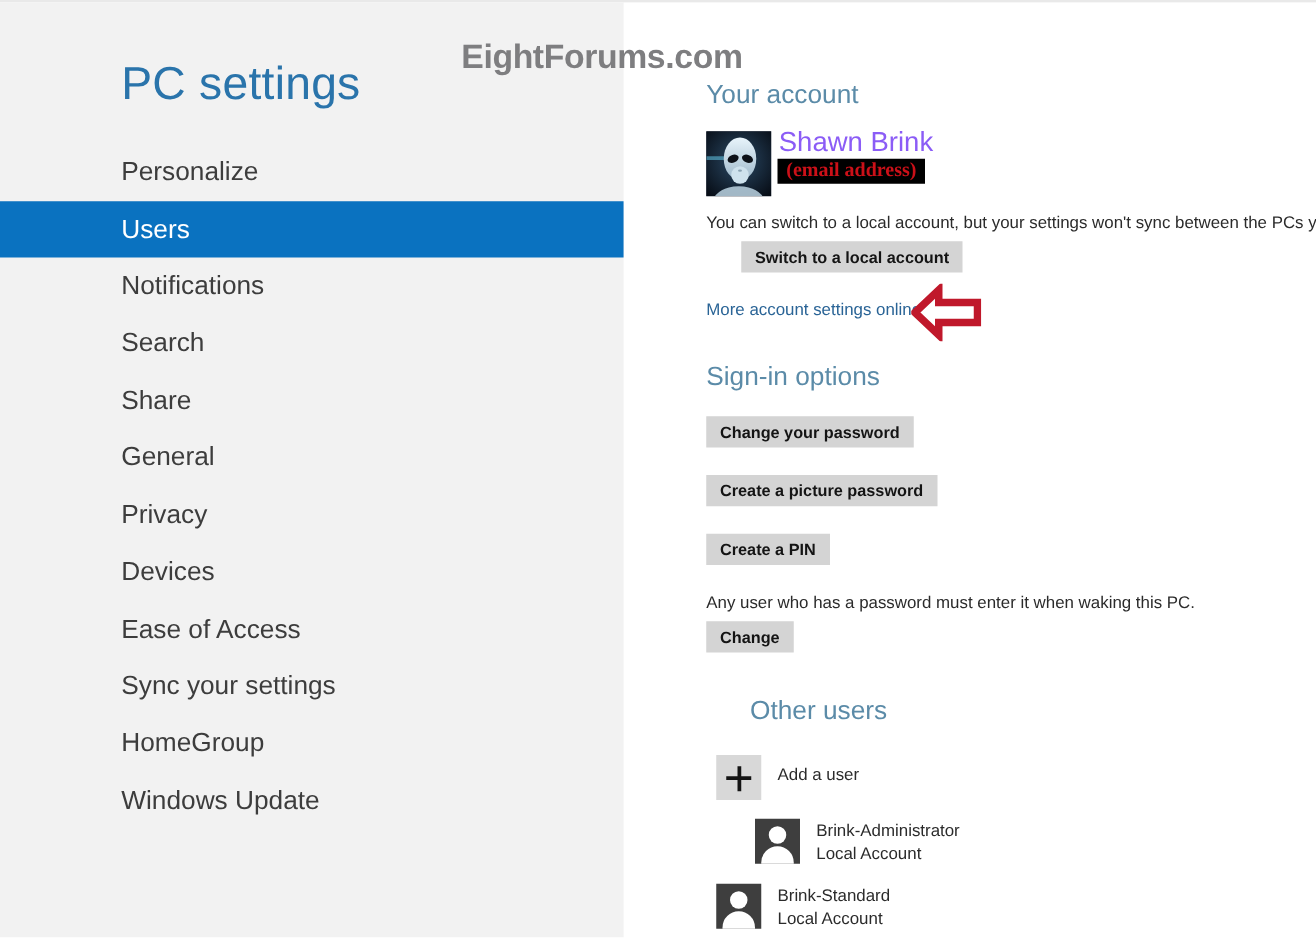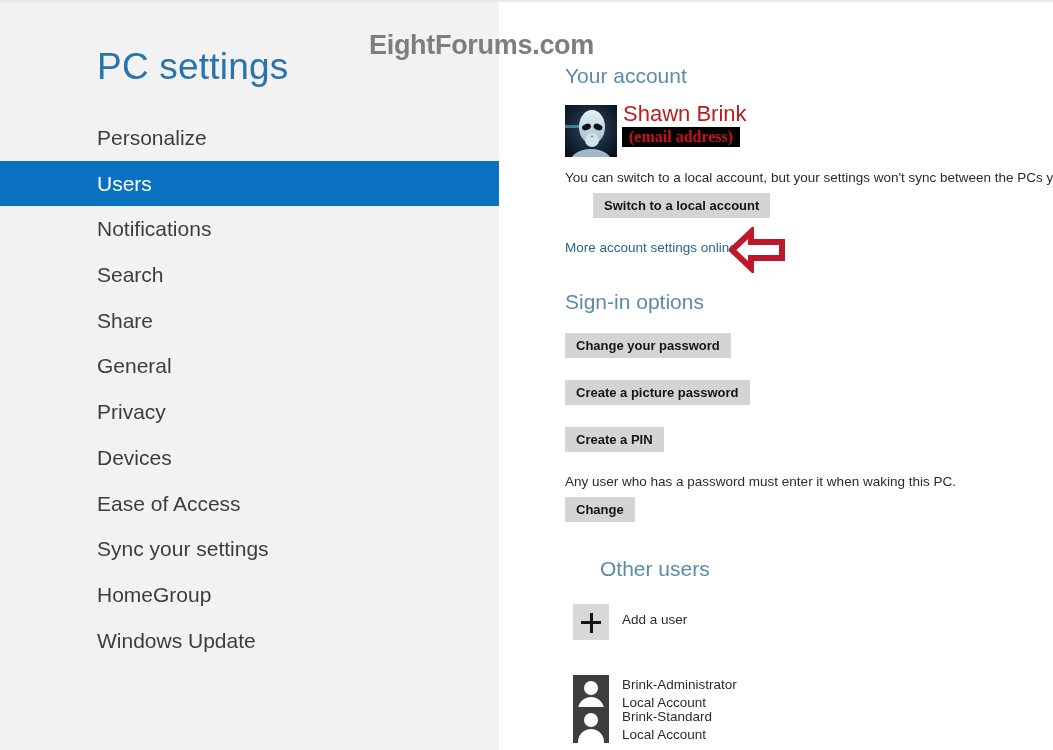--- a/index.html
+++ b/index.html
@@ -117,21 +117,21 @@
     background: #0b1524;
     overflow: hidden;
   }
   .avatar svg { display: block; }
   .account-name {
     position: absolute;
     left: 58px;
     top: -4px;
     font-size: 22px;
     font-weight: 300;
-    color: #b91c1c;
+    color: #8b5cf6;
     white-space: nowrap;
   }
   .email-badge {
     position: absolute;
     left: 57px;
     top: 22px;
     background: #000000;
     color: #cc1018;
     font-family: "Liberation Serif", serif;
     font-weight: bold;
@@ -193,21 +193,21 @@
   }
 
   
   .user-row {
     position: absolute;
     left: 573px;
     width: 300px;
     height: 40px;
   }
   .row-add   { top: 602px; }
-  .row-admin { top: 673px; }
+  .row-admin { top: 653px; margin-left: 31px; }
   .row-std   { top: 705px; }
 
   .tile {
     position: absolute;
     left: 0;
     top: 0;
     width: 36px;
     height: 36px;
   }
   .tile-add {

